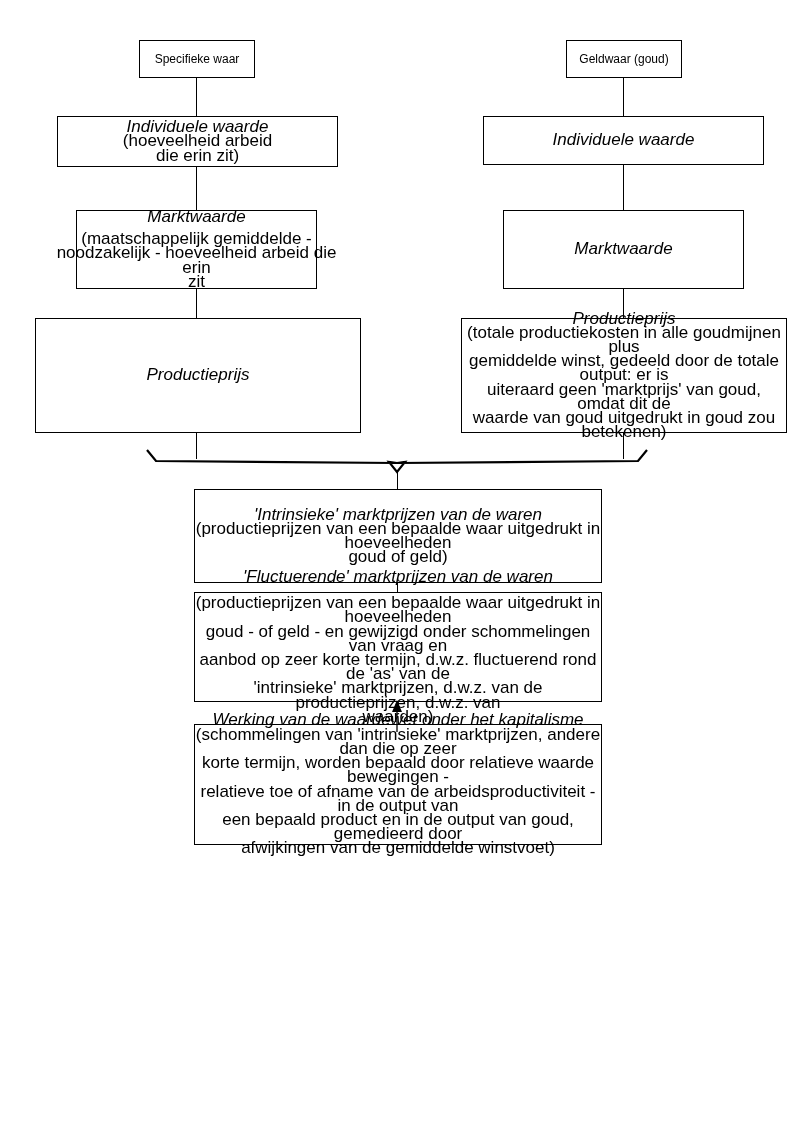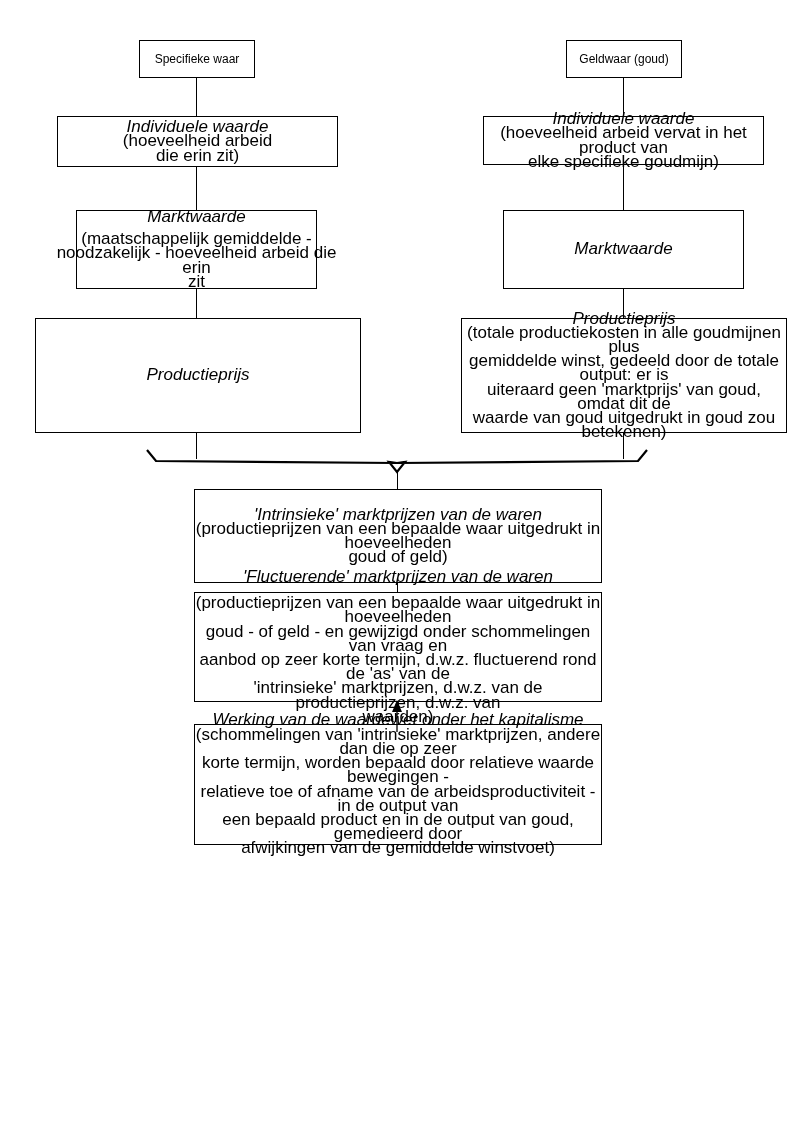--- a/index.html
+++ b/index.html
@@ -116,22 +116,20 @@
   <div class="node" style="left:35px; top:318px; width:326px; height:115px;">
     <div class="ttl">Productieprijs</div>
   </div>
 
   <div class="node plain" style="left:566px; top:40px; width:116px; height:38px;">
     <div class="ttl">Geldwaar (goud)</div>
   </div>
 
   <div class="node" style="left:483px; top:116px; width:281px; height:49px;">
     <div class="ttl">Individuele waarde</div>
-    <div class="bdy">(hoeveelheid arbeid vervat in het product van
-elke specifieke goudmijn)</div>
   </div>
 
   <div class="node" style="left:503px; top:210px; width:241px; height:79px;">
     <div class="ttl">Marktwaarde</div>
   </div>
 
   <div class="node" style="left:461px; top:318px; width:326px; height:115px;">
     <div class="ttl">Productieprijs</div>
     <div class="bdy">(totale productiekosten in alle goudmijnen plus
 gemiddelde winst, gedeeld door de totale output: er is

